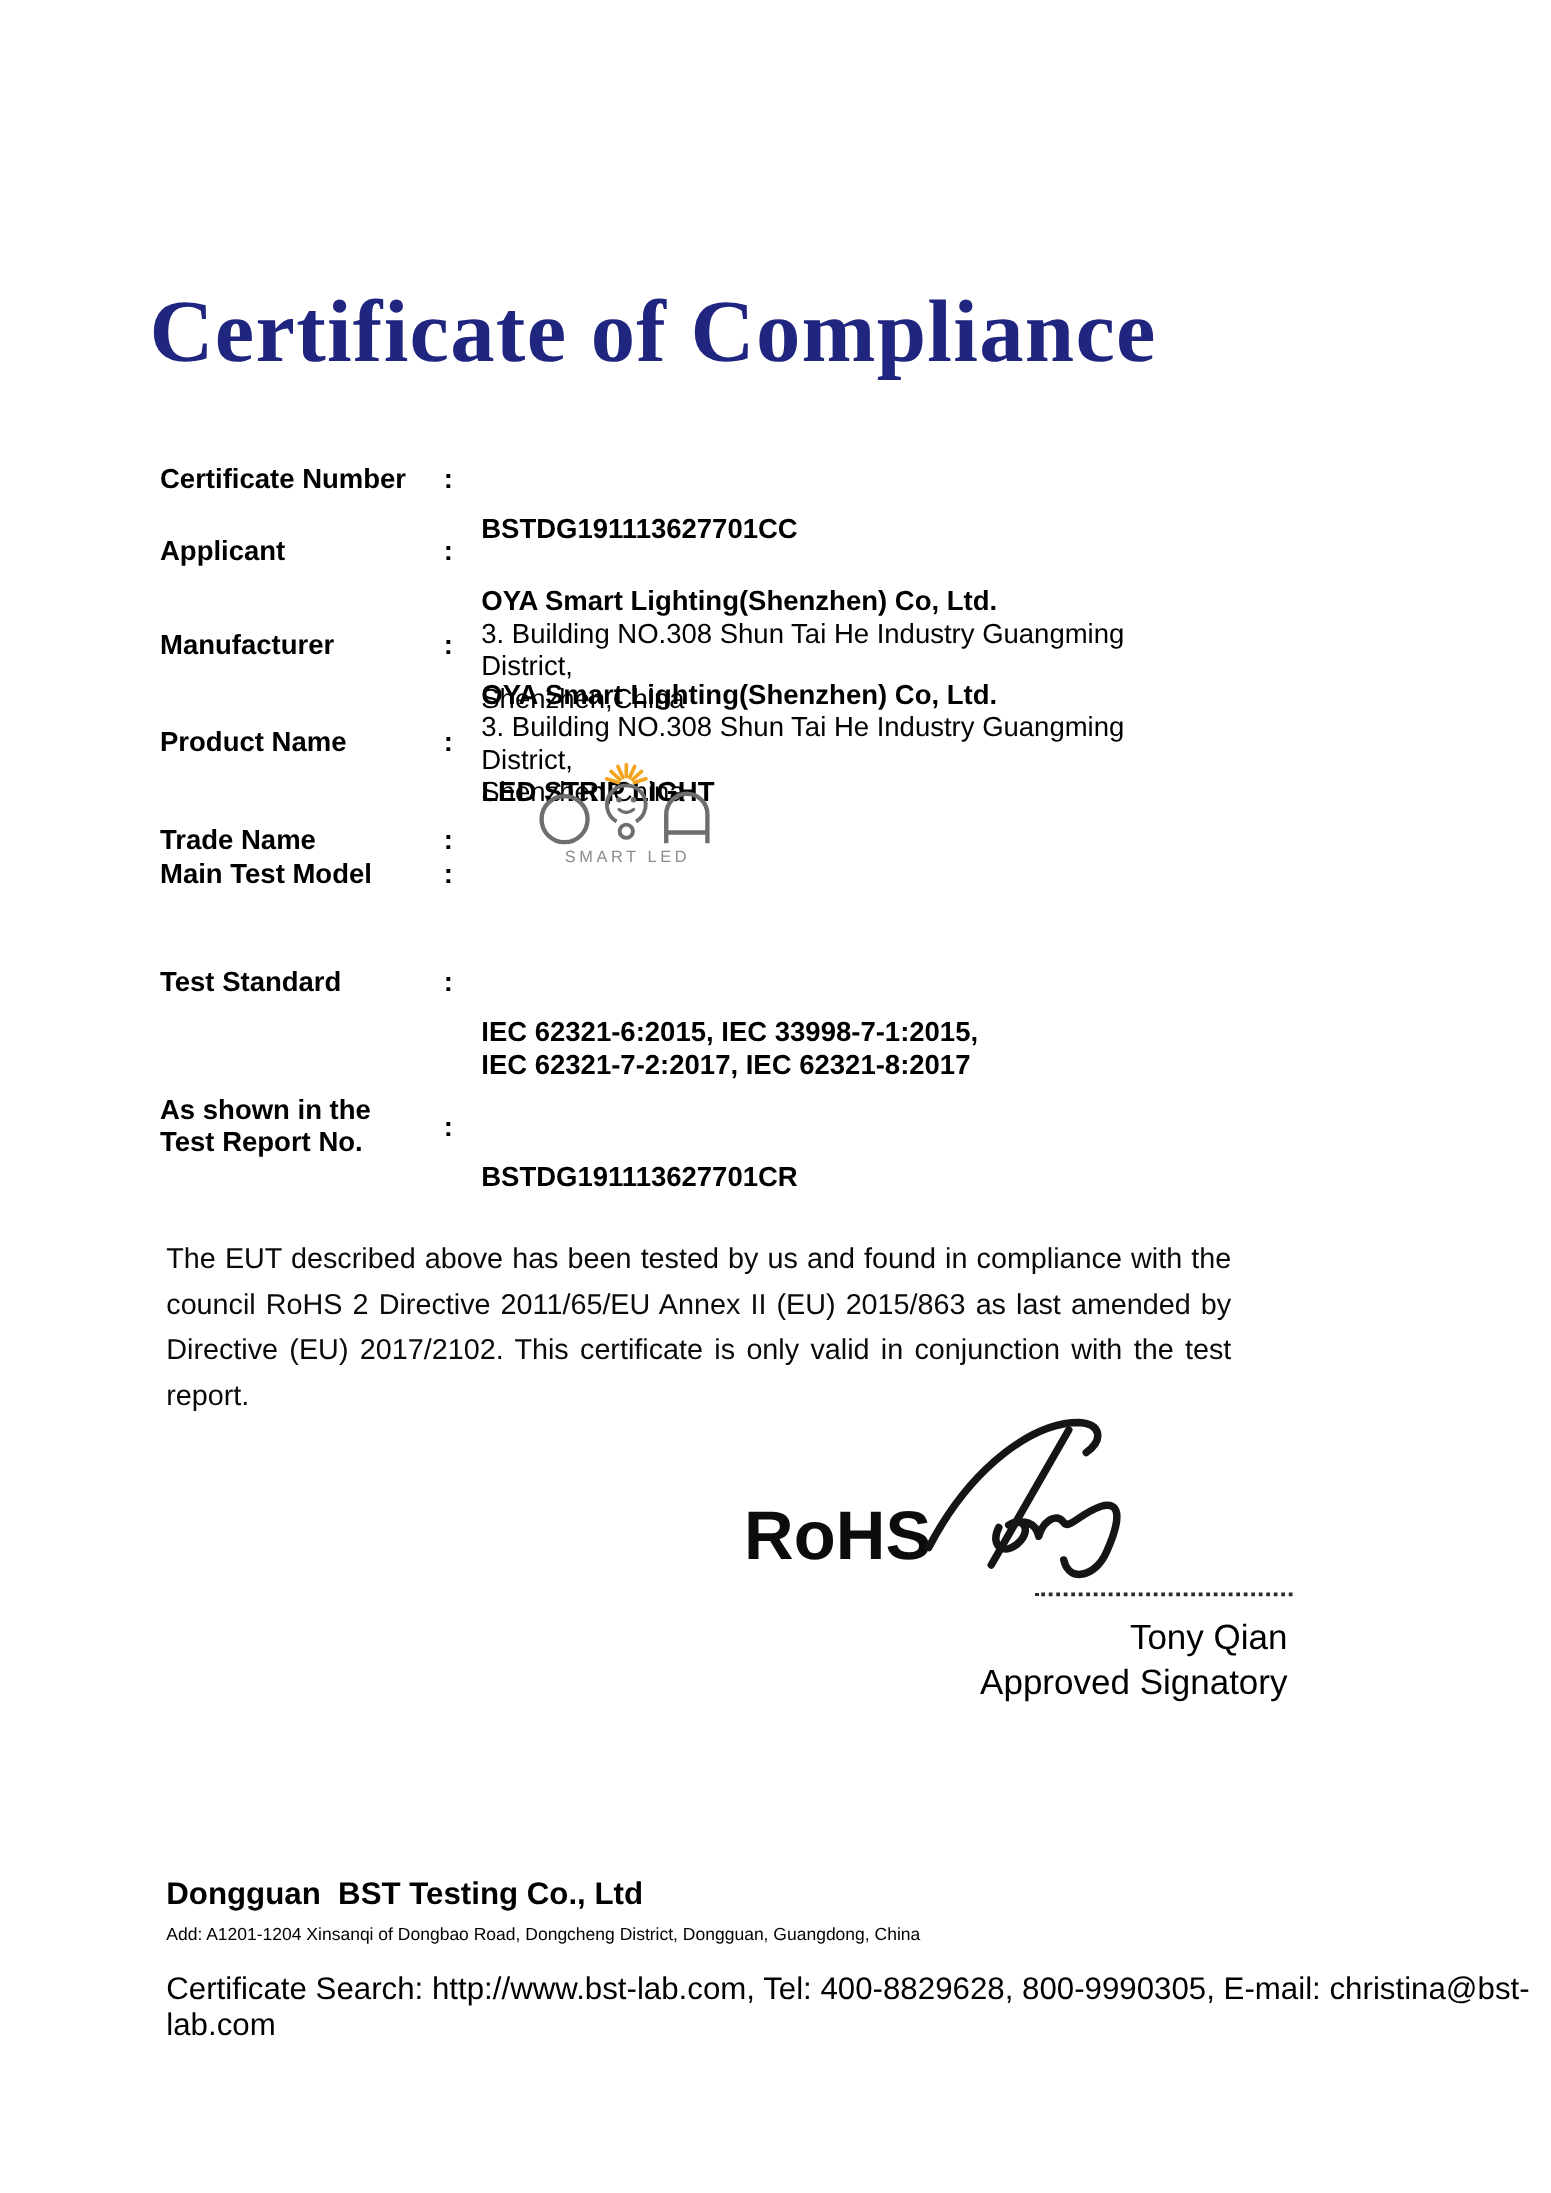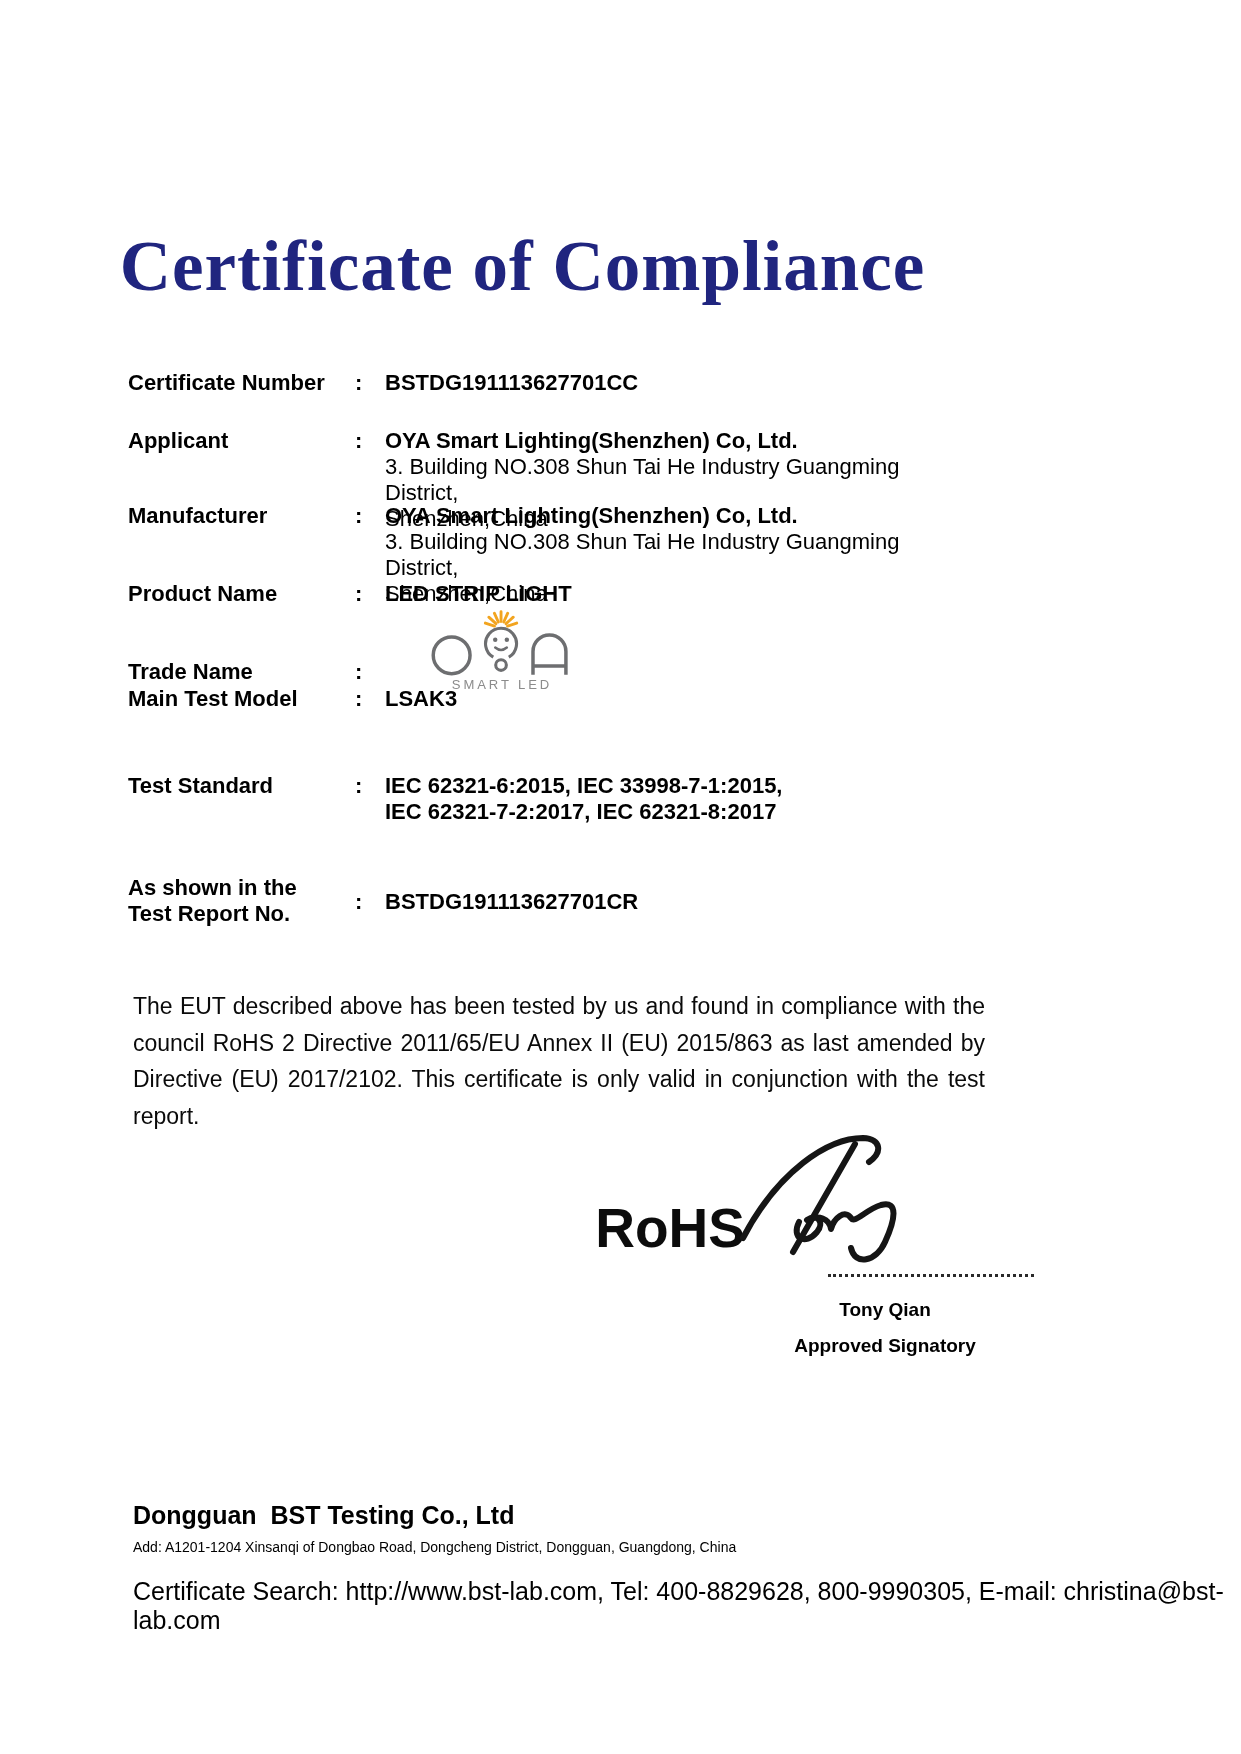--- a/index.html
+++ b/index.html
@@ -11,36 +11,36 @@
   .title {
     position:absolute; top:226px; left:0; width:1045px; text-align:center;
     font-family:"Liberation Serif", serif; font-weight:bold; font-size:71px;
     color:#20257f; letter-spacing:1px; white-space:nowrap;
   }
   .frow { position:absolute; left:128px; display:flex; align-items:flex-start;
           font-size:22px; line-height:26px; }
   .flabel { width:227px; font-weight:bold; }
   .fcolon { width:30px; font-weight:bold; }
   .fvalue { width:580px; }
-  .bold { font-weight:bold; }
+  .bold { font-weight:bold;margin-top:40px; }
   .pad-v { padding-top:14px; }
   .oya-logo { position:absolute; left:428px; top:604px; width:148px; height:92px; }
   .statement {
     position:absolute; top:988px; left:133px; width:852px;
     font-size:23px; line-height:36.5px; text-align:justify; color:#0a0a0a;
   }
   .rohs {
     position:absolute; top:1196px; left:455px; width:290px; text-align:right;
     font-size:55px; font-weight:bold; color:#0c0c0c; letter-spacing:0;
   }
   .sig-script { position:absolute; left:733px; top:1126px; width:230px; height:150px; }
   .sig-dots { position:absolute; left:828px; top:1274px; width:206px; height:0;
               border-bottom:3px dotted #2a2a2a; }
   .sig-block { position:absolute; left:740px; top:1292px; width:290px;
-               text-align:center; font-size:19px; font-weight:bold; line-height:36px; }
+               text-align:right; font-size:28px; font-weight:normal; line-height:36px; }
   .footer-company { position:absolute; left:133px; top:1501px; font-size:25px;
                     font-weight:bold; white-space:pre-wrap; }
   .footer-address { position:absolute; left:133px; top:1539px; font-size:14px;text-align:right; }
   .footer-contact { position:absolute; left:133px; top:1577px; font-size:25px; }
 </style>
 </head>
 <body>
 
 <div class="page">
 
@@ -107,21 +107,20 @@
 
   <div class="frow" style="top:659px">
     <div class="flabel">Trade Name</div>
     <div class="fcolon">:</div>
     <div class="fvalue"></div>
   </div>
 
   <div class="frow" style="top:686px">
     <div class="flabel">Main Test Model</div>
     <div class="fcolon">:</div>
-    <div class="fvalue bold">LSAK3</div>
   </div>
 
   <div class="frow" style="top:773px">
     <div class="flabel">Test Standard</div>
     <div class="fcolon">:</div>
     <div class="fvalue bold">
       <div>IEC 62321-6:2015, IEC 33998-7-1:2015,</div>
       <div>IEC 62321-7-2:2017, IEC 62321-8:2017</div>
     </div>
   </div>

